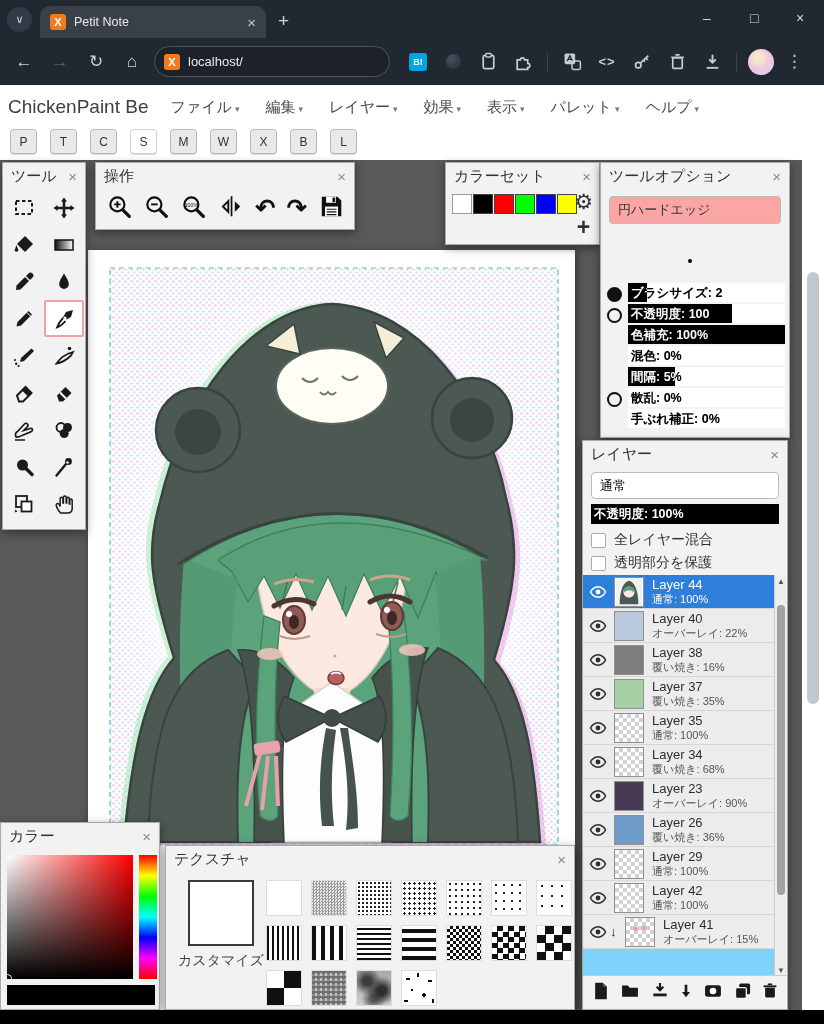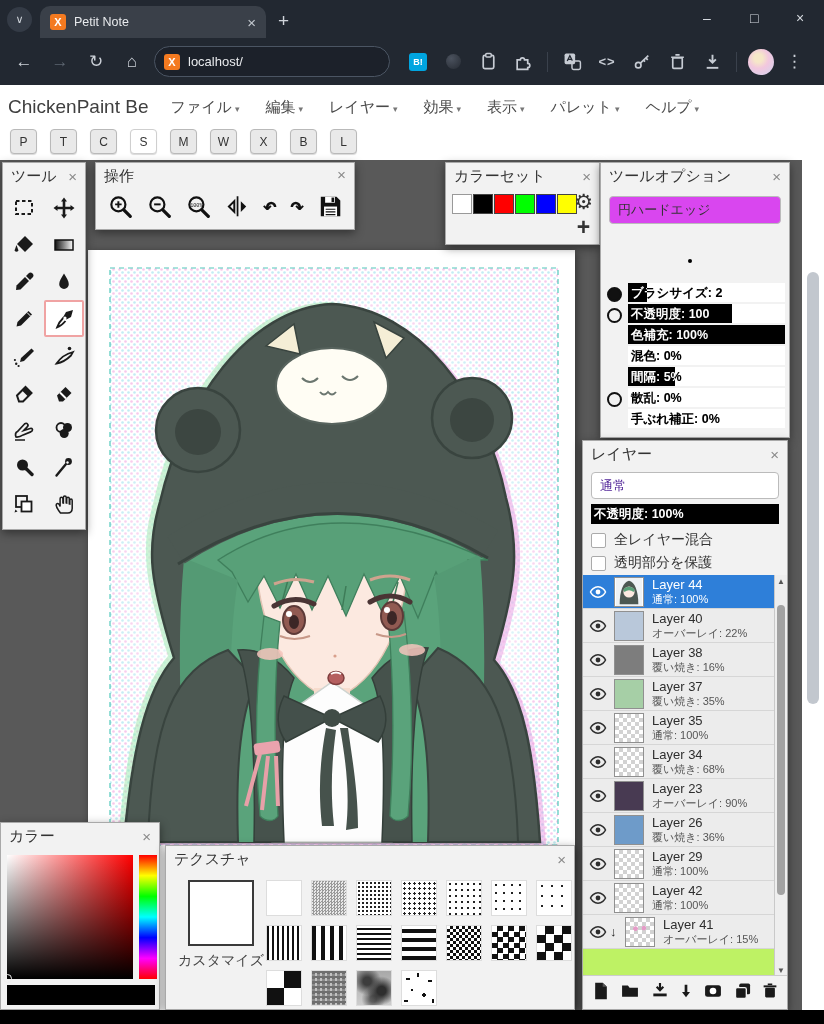--- a/index.html
+++ b/index.html
@@ -60,38 +60,38 @@
   .op-glyph { font-size:24px; font-weight:bold; color:#111; line-height:1; }
 
   
   .cs-swatches { position:absolute; left:6px; top:31px; display:flex; gap:1px; }
   .cs-swatch { width:20px; height:20px; border:1px solid #444; }
   .cs-side { position:absolute; right:6px; top:28px; display:flex; flex-direction:column; gap:4px; align-items:center; }
   .gear { font-size:21px; color:#333; line-height:1; }
   .plus { font-size:23px; font-weight:bold; color:#333; line-height:1; }
 
   
-  .to-preset { position:absolute; left:8px; top:33px; width:172px; height:28px; background:#d946ef; border:1px solid #bbb; border-radius:4px; font-size:13px; color:#333; display:flex; align-items:center; padding:0 8px; }
+  .to-preset { position:absolute; left:8px; top:33px; width:172px; height:28px; background:#fca5a5; border:1px solid #bbb; border-radius:4px; font-size:13px; color:#333; display:flex; align-items:center; padding:0 8px; }
   .to-preview { position:absolute; left:8px; top:66px; width:172px; height:50px; }
   .to-dot { position:absolute; left:46%; top:60%; width:4px; height:4px; border-radius:50%; background:#000; }
   .to-sliders { position:absolute; left:6px; top:120px; width:178px; }
   .to-row { display:flex; align-items:flex-end; height:19px; margin-bottom:2px; }
   .to-toggle { width:15px; height:15px; border-radius:50%; border:2px solid #111; margin-right:6px; flex:none; }
   .to-toggle.filled { background:#111; }
   .to-toggle.none { border-color:transparent; }
   .sliderbar { position:relative; flex:1; height:19px; background:#fff; overflow:hidden; }
   .sliderfill { position:absolute; left:0; top:0; bottom:0; background:#000; }
   .sliderlabel { position:relative; z-index:1; font-size:12.5px; font-weight:bold; color:#fff; mix-blend-mode:difference; padding-left:3px; line-height:19px; white-space:nowrap; }
 
   
-  .ly-select { position:absolute; left:8px; top:31px; width:188px; height:27px; background:#fff; border:1px solid #bbb; border-radius:4px; font-size:13px; color:#4c1d95; display:flex; align-items:center; padding:0 8px; }
+  .ly-select { position:absolute; left:8px; top:31px; width:188px; height:27px; background:#fff; border:1px solid #bbb; border-radius:4px; font-size:13px; color:#000000; display:flex; align-items:center; padding:0 8px; }
   .ly-opacity { position:absolute; left:8px; top:63px; width:188px; height:20px; }
   .ly-cb { position:absolute; left:8px; display:flex; align-items:center; gap:8px; font-size:14px; color:#333; }
   .cbbox { width:15px; height:15px; background:#fff; border:1px solid #aaa; border-radius:2px; }
-  .ly-list { position:absolute; left:0px; top:134px; width:191px; height:402px; overflow:hidden; background:#bef264; }
+  .ly-list { position:absolute; left:0px; top:134px; width:191px; height:402px; overflow:hidden; background:#7dd3fc; }
   .lrow { display:flex; align-items:center; height:34px; border-bottom:1px solid #d6d6d6; padding-left:3px; background:#ececec; }
   .leye { width:24px; color:#2e2e2e; display:flex; justify-content:center; flex:none; }
   .lclip { width:11px; font-size:13px; font-weight:bold; color:#222; flex:none; }
   .lthumb { width:30px; height:30px; border:1px solid #909090; background:#fff; margin-left:4px; flex:none; }
   .checker { background-image:conic-gradient(#d2d2d2 0 25%, #fff 0 50%, #d2d2d2 0 75%, #fff 0); background-size:8px 8px; }
   .checker-pink { background-image:radial-gradient(circle at 34% 38%, #e59bc7 2px, transparent 2.6px), radial-gradient(circle at 64% 36%, #e59bc7 2px, transparent 2.6px), conic-gradient(#d2d2d2 0 25%, #fff 0 50%, #d2d2d2 0 75%, #fff 0); background-size:100% 100%,100% 100%,8px 8px; }
   .lmeta { margin-left:8px; line-height:1.2; }
   .lname { font-size:13px; color:#2e2e2e; display:block; }
   .lblend { font-size:11px; color:#555; display:block; }
   .lrow.sel .lname,.lrow.sel .lblend { color:#fff; }
@@ -442,21 +442,21 @@
         </svg>
       </div>
     <div class="toolcell">
         <svg width="24" height="24" viewBox="0 0 24 24">
           <path d="M8.5 21 C6.5 18.5 4.5 15.5 4.2 13.4 q-0.2 -1.6 1.3 -1.8 q1.2 -0.1 1.8 1.2 l0.8 1.6 V6.8 q0 -1.5 1.4 -1.5 q1.3 0 1.4 1.5 V11 l0.5 0.1 V5.6 q0 -1.5 1.4 -1.5 q1.4 0 1.4 1.5 V11 l0.5 0.1 V6.6 q0 -1.4 1.3 -1.4 q1.3 0 1.3 1.5 V12 l0.5 0.1 V8.4 q0 -1.3 1.2 -1.3 q1.2 0 1.2 1.4 V16 q0 5 -4.5 5 Z" fill="none" stroke="#1a1a1a" stroke-width="1.5"></path>
         </svg>
       </div>
   </div>
 </div>
 
-<div class="abs palette" style="left:95px; top:162px; width:260px; height:68px;font-family:Liberation Mono, monospace;">
+<div class="abs palette" style="left:95px; top:162px; width:260px; height:68px;">
   <div class="ptitle">
       <span>操作</span>
       <span class="pclose">×</span>
     </div>
   <div class="ops-row">
     <span><svg width="26" height="26" viewBox="0 0 24 24">
           <circle cx="10.5" cy="10.5" r="6.5" fill="none" stroke="#111" stroke-width="2"></circle>
           <path d="M15.5 15.5 21.5 21.5" stroke="#111" stroke-width="3" stroke-linecap="round"></path>
           <path d="M10.5 7.5 v6 M7.5 10.5 h6" stroke="#111" stroke-width="1.8"></path>
         </svg></span>

